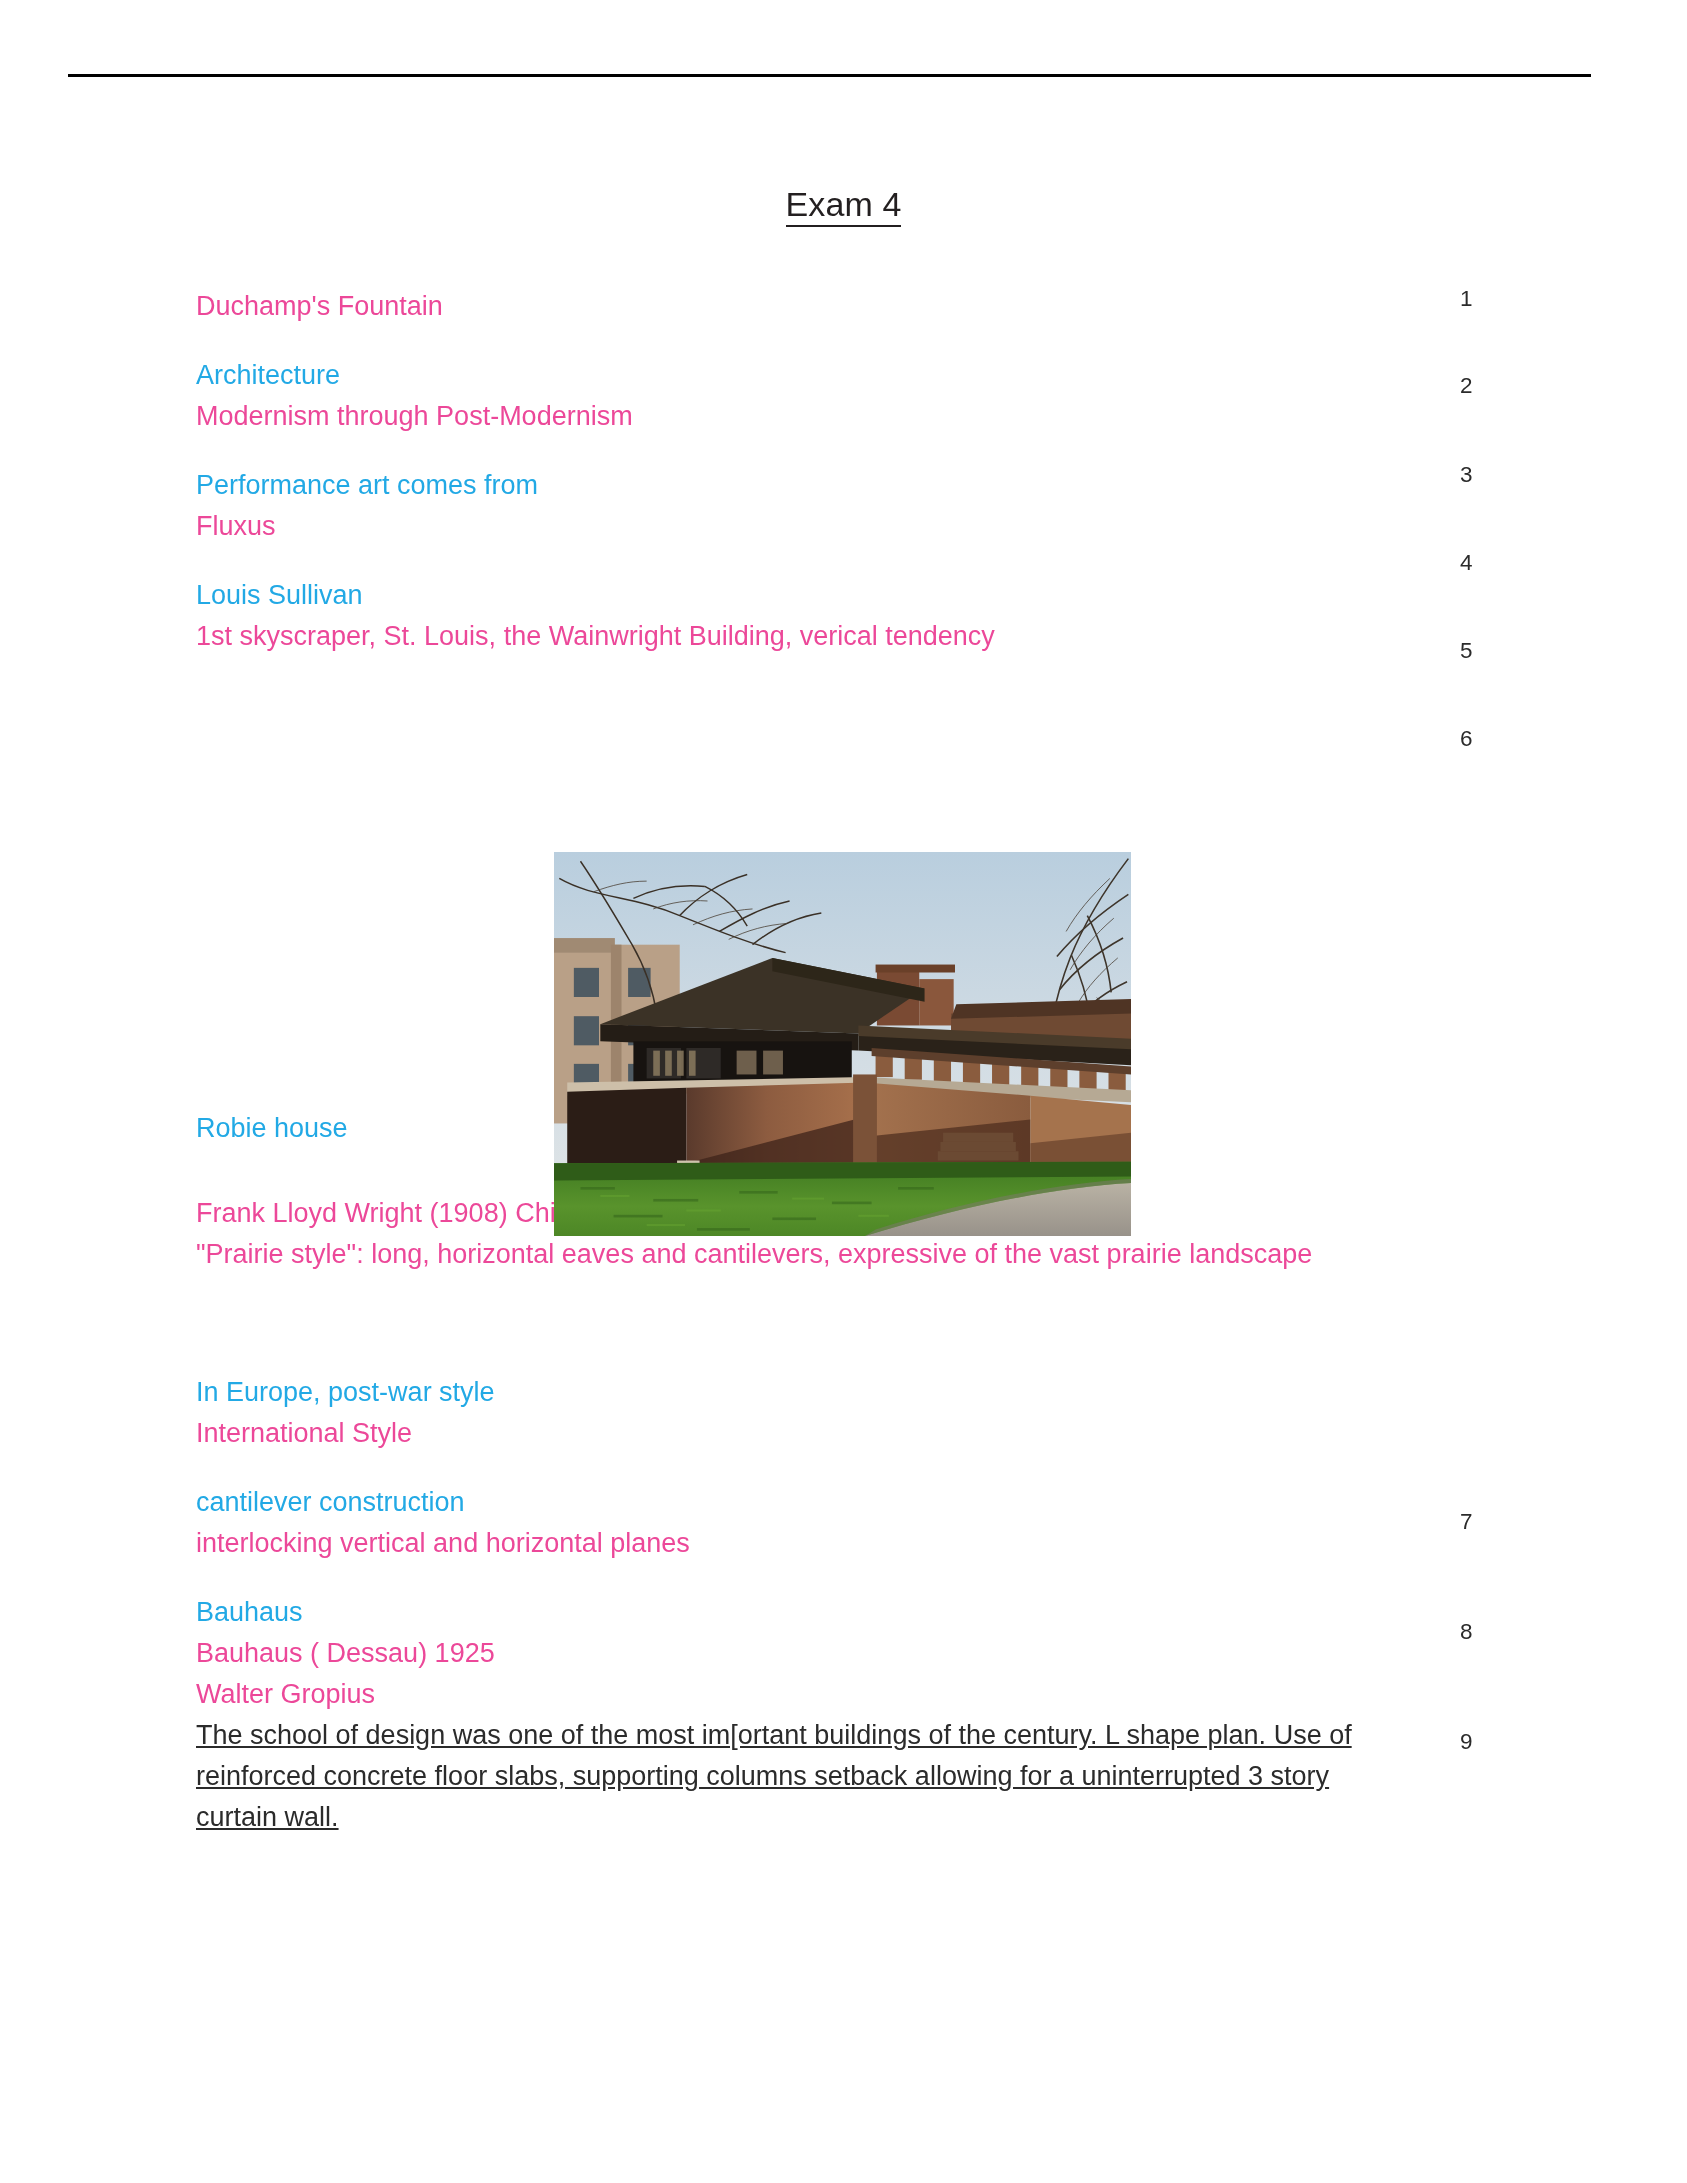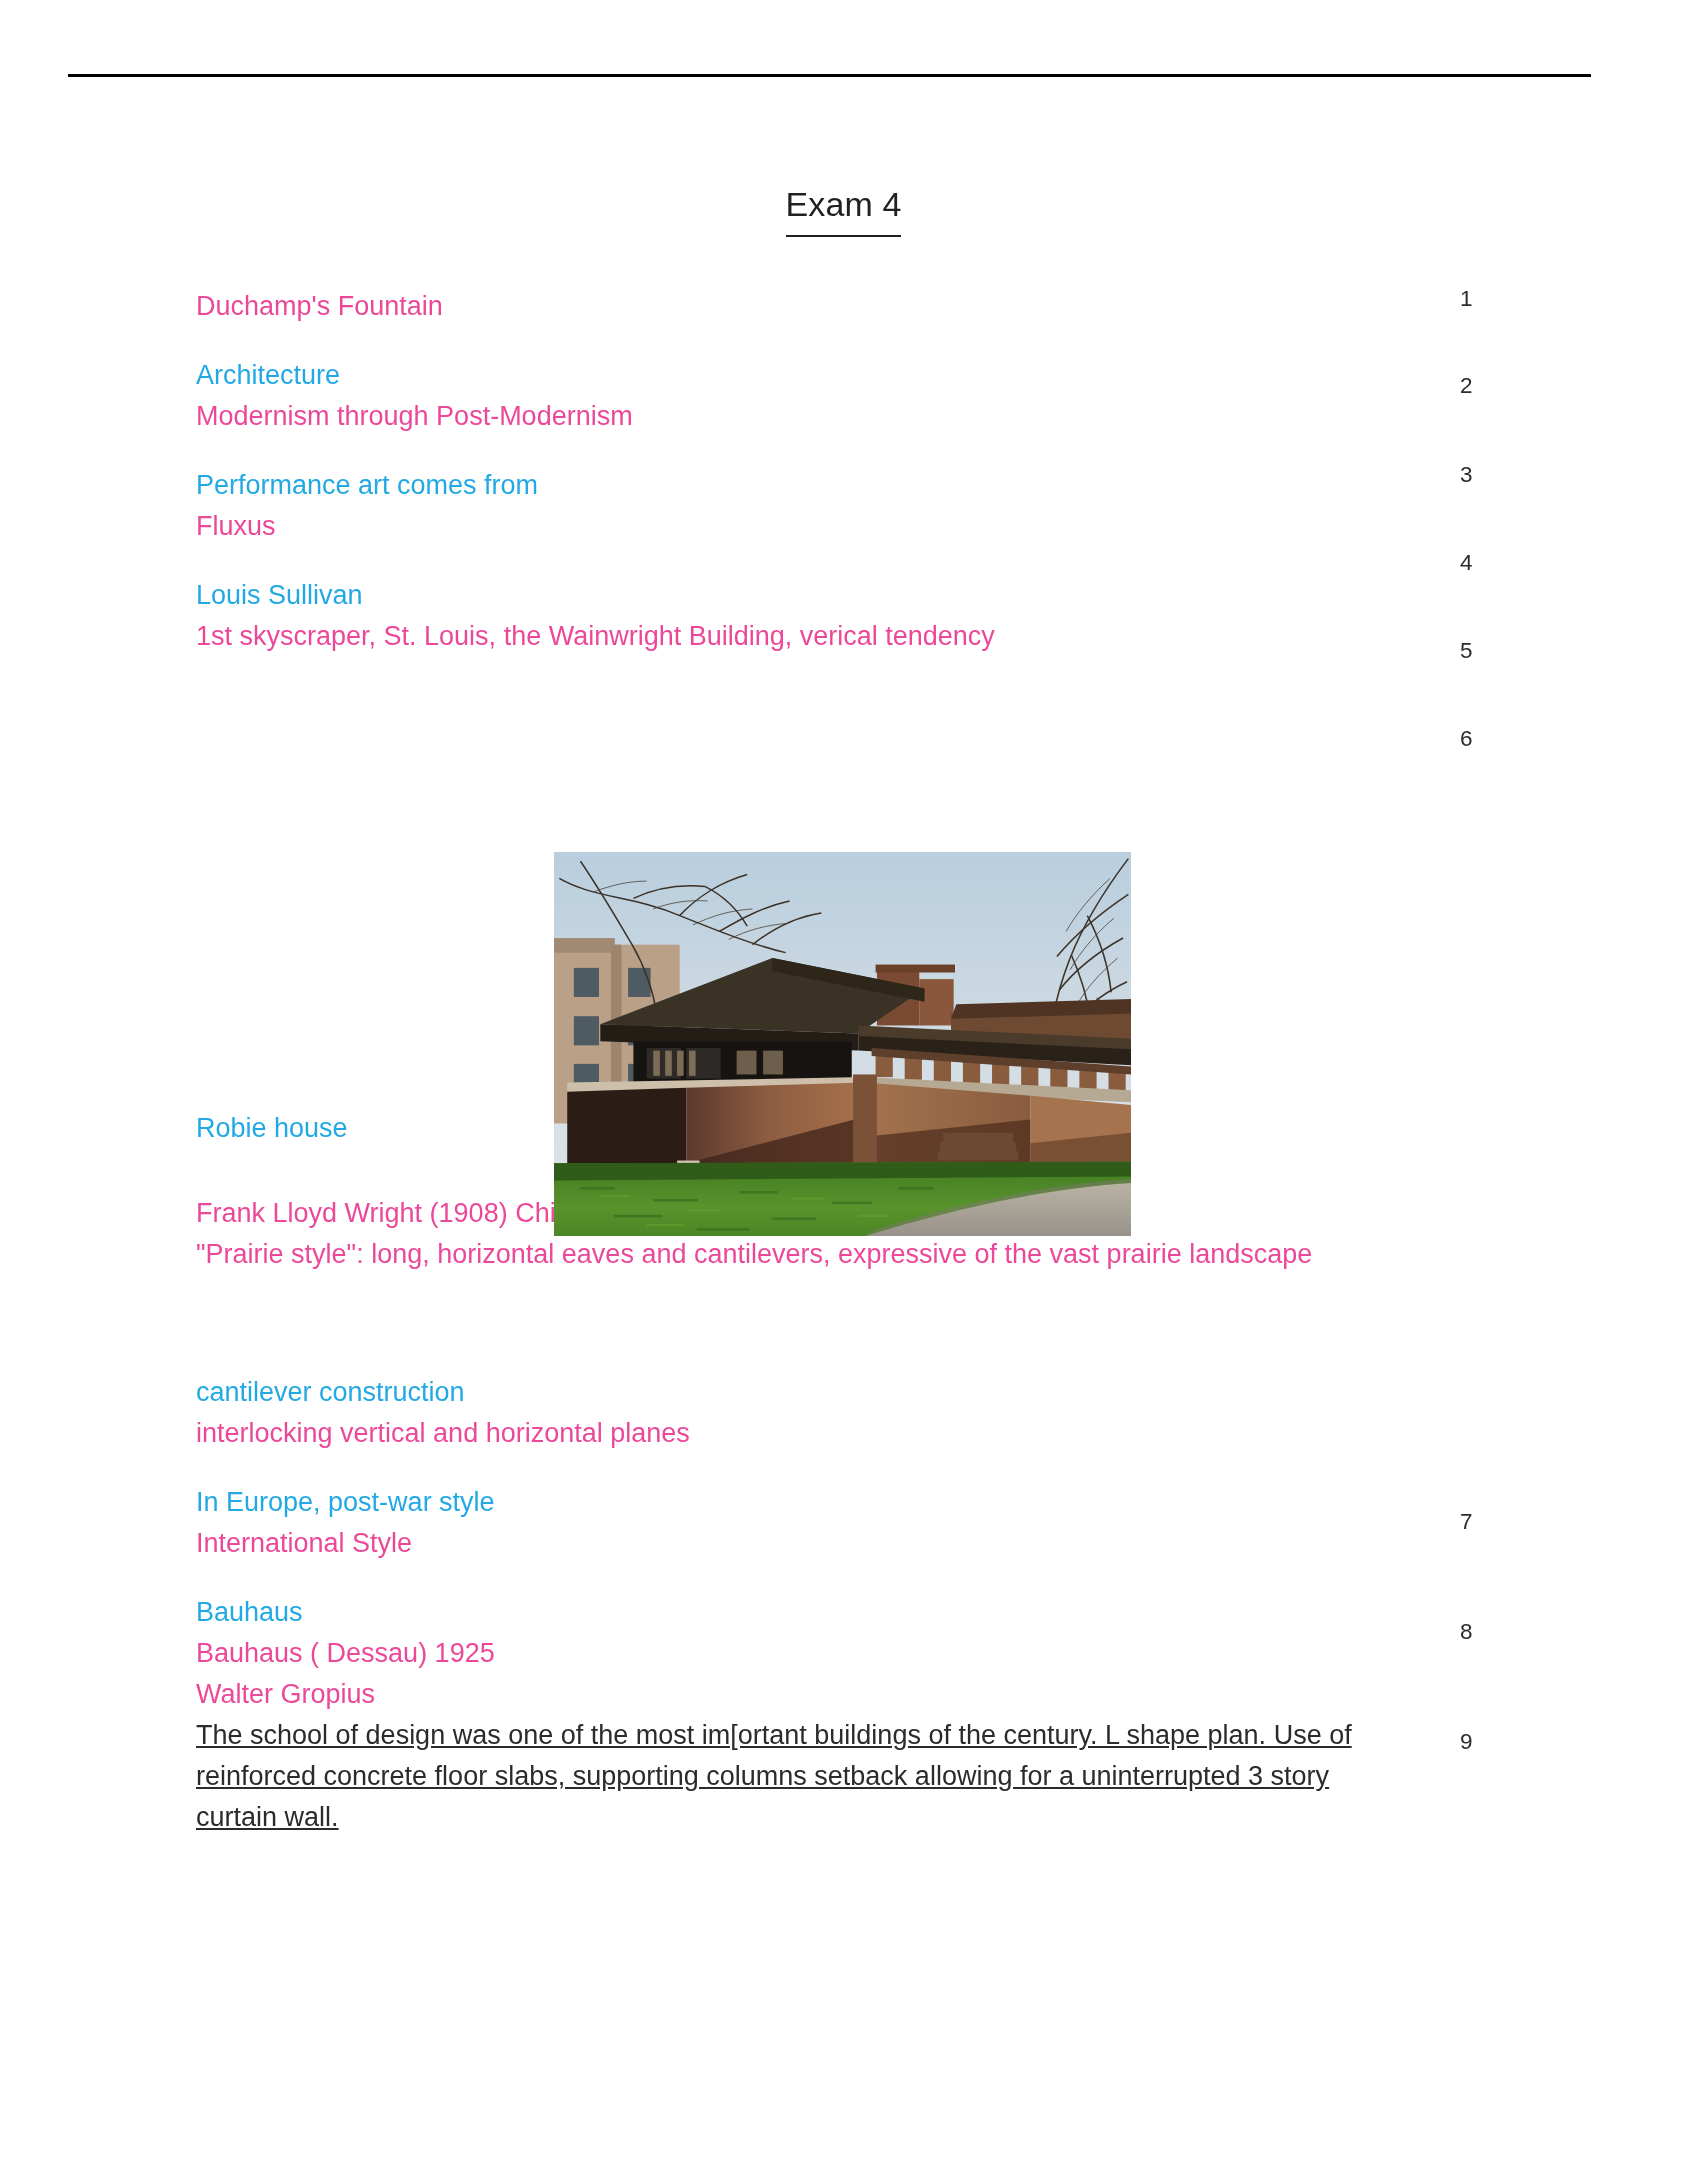--- a/index.html
+++ b/index.html
@@ -35,21 +35,21 @@
     left: 0;
     top: 185px;
     width: 1687px;
     text-align: center;
     font-size: 34px;
     color: #231f20;
     letter-spacing: 0.1px;
   }
   .doc-title span {
     border-bottom: 2px solid #231f20;
-    padding-bottom: 12px;
+    padding-bottom: 2px;
   }
 
   
   .content {
     position: absolute;
     left: 196px;
     top: 286px;
     width: 1217px;
   }
 
@@ -171,27 +171,27 @@
     <div class="qa-block">
       <div class="q-line">Robie house</div>
       <div class="spacer-lg"></div>
       <div class="a-line">Frank Lloyd Wright (1908) Chicago</div>
       <div class="a-line">"Prairie style": long, horizontal eaves and cantilevers, expressive of the vast prairie landscape</div>
     </div>
 
     <div class="spacer-xl"></div>
 
     <div class="qa-block">
+      <div class="q-line">In Europe, post-war style</div>
+      <div class="a-line">International Style</div>
+    </div>
+
+    <div class="qa-block">
       <div class="q-line">cantilever construction</div>
       <div class="a-line">interlocking vertical and horizontal planes</div>
-    </div>
-
-    <div class="qa-block">
-      <div class="q-line">In Europe, post-war style</div>
-      <div class="a-line">International Style</div>
     </div>
 
     <div class="qa-block">
       <div class="q-line">Bauhaus</div>
       <div class="a-line">Bauhaus ( Dessau) 1925</div>
       <div class="a-line">Walter Gropius</div>
       <div class="a-para">The school of design was one of the most im[ortant buildings of the century. L shape plan. Use of reinforced concrete floor slabs, supporting columns setback allowing for a uninterrupted 3 story curtain wall.</div>
     </div>
 
   </div>

